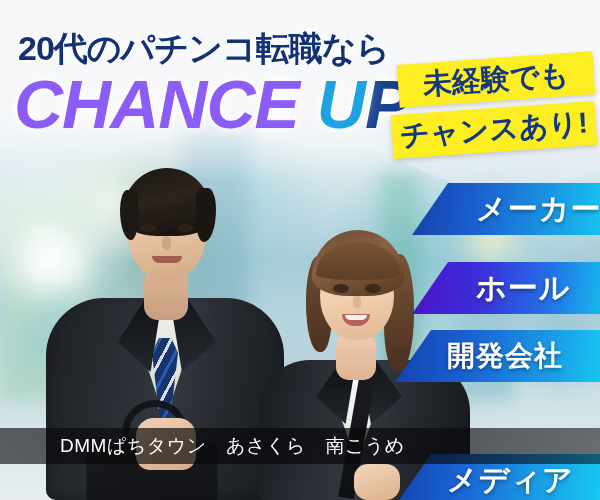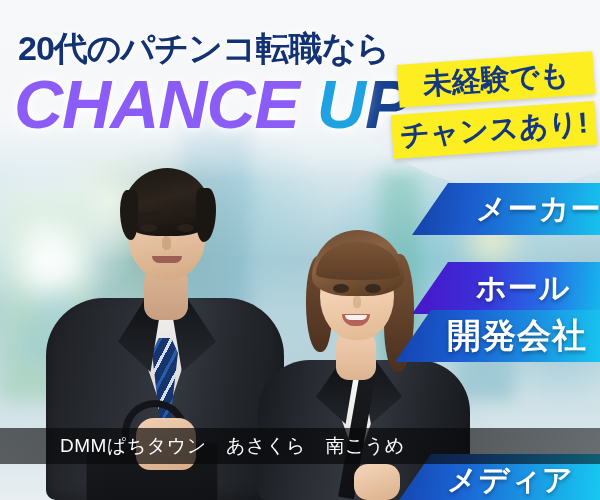--- a/index.html
+++ b/index.html
@@ -215,21 +215,21 @@
     display:flex;align-items:center;
     padding-left:64px;
     clip-path:polygon(36px 0,100% 0,100% 100%,0 100%);
     color:#ffffff;
     font-size:30px;font-weight:900;letter-spacing:1px;
     text-shadow:0 2px 4px rgba(0,0,0,.38);
     white-space:nowrap;
   }
   #cat0{top:183px;width:188px;background:linear-gradient(96deg,#1540a8 0%,#1b5fd0 34%,#1a8fe0 68%,#17c1ef 100%);}
   #cat1{top:262px;width:188px;background:linear-gradient(96deg,#4b13c8 0%,#3b2fd8 36%,#2470e6 72%,#16b6ec 100%);}
-  #cat2{top:310px;width:205px;padding-left:52px;font-size:34px;background:linear-gradient(96deg,#1442ad 0%,#1a5fd2 34%,#1b93e2 70%,#17c4f0 100%);}
+  #cat2{top:330px;width:205px;padding-left:52px;font-size:28px;background:linear-gradient(96deg,#1442ad 0%,#1a5fd2 34%,#1b93e2 70%,#17c4f0 100%);}
   #cat3{top:372px;width:188px;background:linear-gradient(96deg,#5a15cf 0%,#4024d6 34%,#2472e6 70%,#19b4ea 100%);}
   #cat4{top:454px;width:205px;padding-left:52px;background:linear-gradient(96deg,#1443ad 0%,#1a63d4 32%,#1a9ae4 68%,#17c8f1 100%);}
 
   
   .caption{
     position:absolute;left:0;bottom:36px;width:600px;height:36px;
     background:linear-gradient(90deg,rgba(8,8,10,.62),rgba(8,8,10,.72) 50%,rgba(8,8,10,.55));
     display:flex;align-items:center;
     padding-left:60px;
     color:#ffffff;font-size:19px;letter-spacing:.5px;

